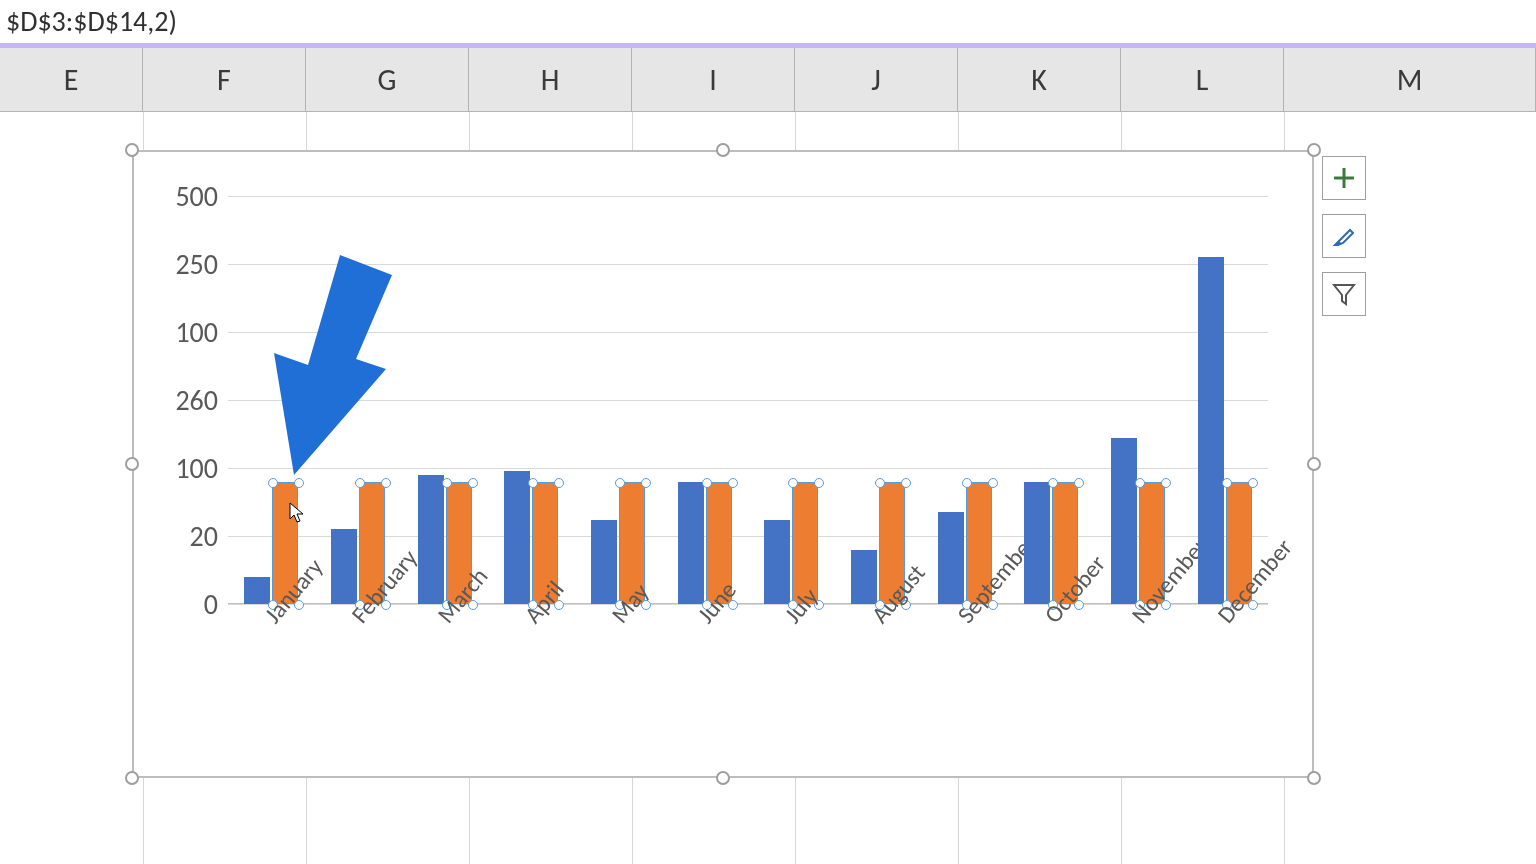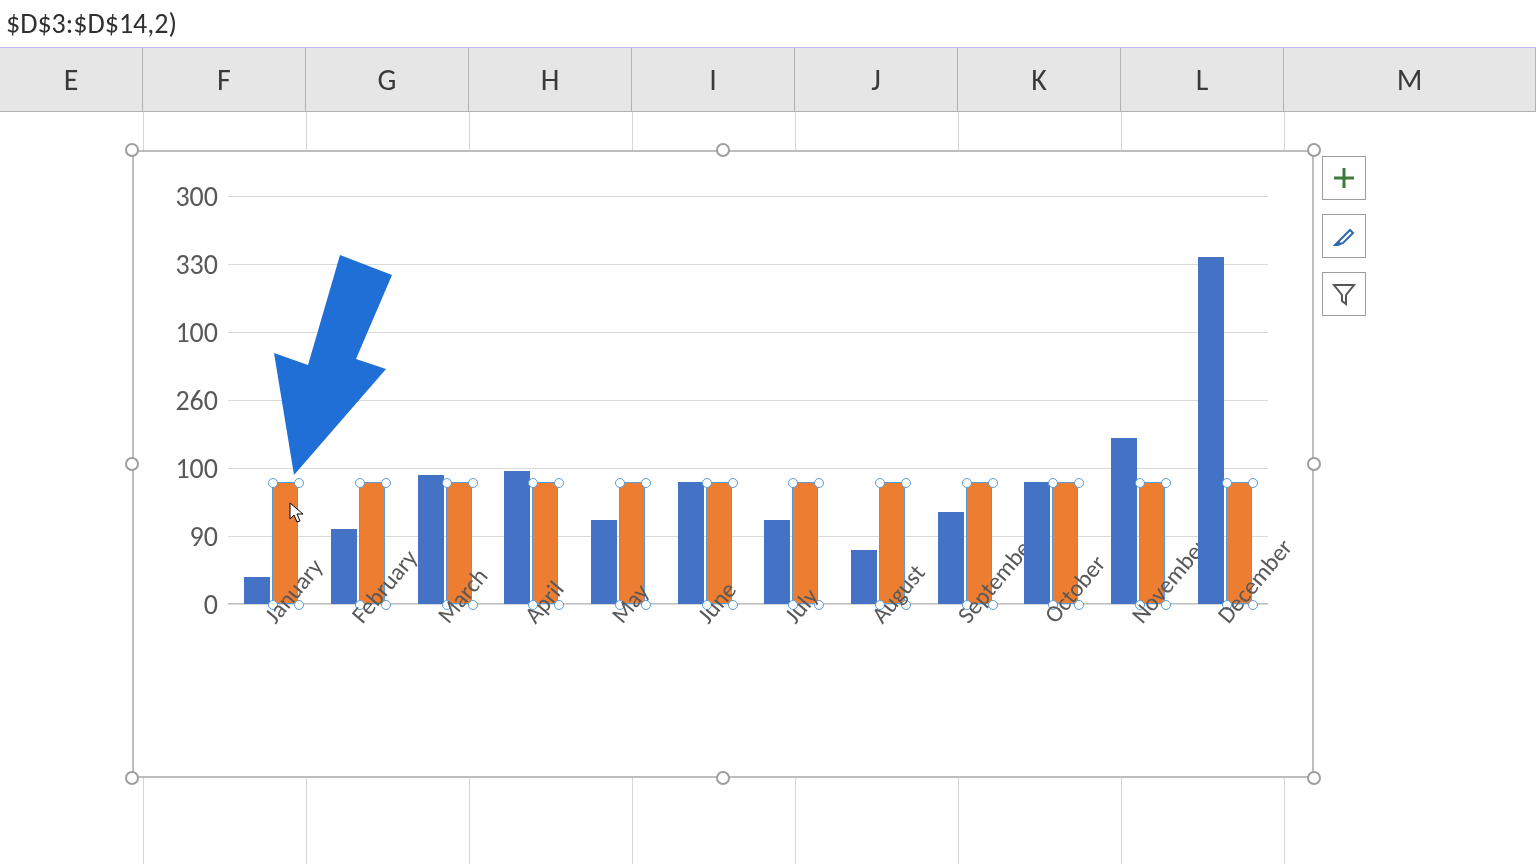--- a/index.html
+++ b/index.html
@@ -10,21 +10,21 @@
     background: #fff;
     overflow: hidden;
   }
 
   
   .formula-bar {
     position: absolute;
     top: 0; left: 0; right: 0;
     height: 48px;
     background: #fff;
-    border-bottom: 1px solid #c4b5fd;
+    border-bottom: 5px solid #c4b5fd;
     display: flex;
     align-items: center;
     font-size: 28px;
     color: #303030;
     padding-left: 6px;
   }
 
   
   .col-headers {
     position: absolute;
@@ -177,31 +177,31 @@
     <div class="vline" style="left: 1121px;"></div>
     <div class="vline" style="left: 1284px;"></div>
   </div>
 
 <div class="chart-frame" id="chart-frame" style="left: 132px; top: 150px; width: 1182px; height: 628px;">
 
   <div class="plot" id="plot" style="left: 94px; top: 44px; width: 1040px; height: 408px;">
       <div class="h-grid" style="top: 408px;"></div>
       <div class="y-tick-label" style="top: 408px;">0</div>
       <div class="h-grid" style="top: 340px;"></div>
-      <div class="y-tick-label" style="top: 340px;">90</div>
+      <div class="y-tick-label" style="top: 340px;">20</div>
       <div class="h-grid" style="top: 272px;"></div>
       <div class="y-tick-label" style="top: 272px;">100</div>
       <div class="h-grid" style="top: 204px;"></div>
       <div class="y-tick-label" style="top: 204px;">260</div>
       <div class="h-grid" style="top: 136px;"></div>
       <div class="y-tick-label" style="top: 136px;">100</div>
       <div class="h-grid" style="top: 68px;"></div>
-      <div class="y-tick-label" style="top: 68px;">330</div>
+      <div class="y-tick-label" style="top: 68px;">250</div>
       <div class="h-grid" style="top: 0px;"></div>
-      <div class="y-tick-label" style="top: 0px;">300</div>
+      <div class="y-tick-label" style="top: 0px;">500</div>
       <div class="x-axis"></div>
       <div class="cat" style="left: 0px; width: 86.6667px; height: 408px;">
         <div class="bar1" style="width: 26px; height: 27.2px; background: rgb(68, 114, 196);"></div>
         <div class="bar2" style="width: 26px; height: 122.4px; background: rgb(237, 125, 49);">
           <div class="series-handle" style="left: -5px; top: -5px;"></div>
           <div class="series-handle" style="left: 21px; top: -5px;"></div>
           <div class="series-handle" style="left: -5px; top: 117.4px;"></div>
           <div class="series-handle" style="left: 21px; top: 117.4px;"></div>
         </div>
       </div>

